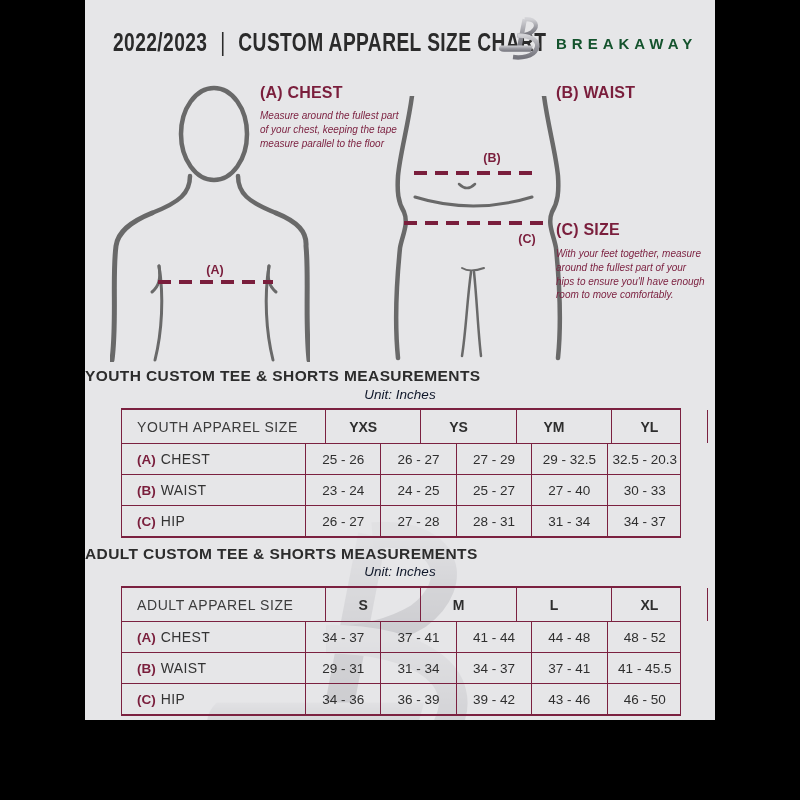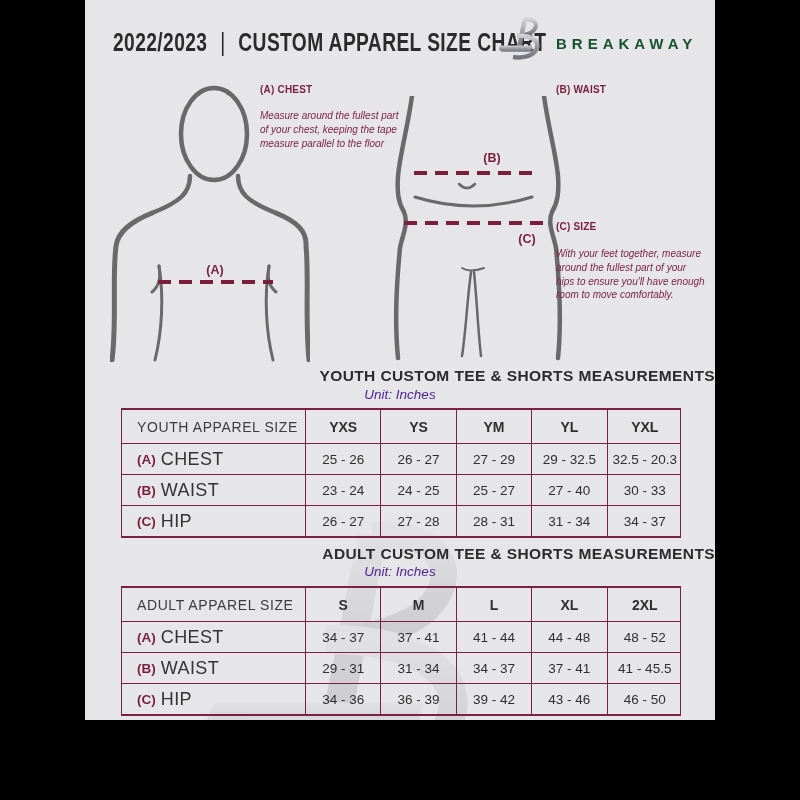--- a/index.html
+++ b/index.html
@@ -8,39 +8,39 @@
   .doc{position:absolute;left:85px;top:0;width:630px;height:720px;background:#e6e6e8;overflow:hidden;}
 
   
   .hdr-title{position:absolute;left:28px;top:28px;white-space:nowrap;font-weight:700;font-size:24px;
              color:#2b2b2b;transform:scaleX(0.80) scaleY(1.08);transform-origin:left center;letter-spacing:0.5px;}
   .hdr-sep{font-weight:400;margin:0 16px;color:#2b2b2b;}
   .logo{position:absolute;left:410px;top:16px;width:54px;height:48px;}
   .brand{position:absolute;left:471px;top:35px;font-size:15px;font-weight:700;letter-spacing:5px;color:#14532d;}
 
   
-  .ins-h{position:absolute;font-size:10px;font-weight:700;color:#7a1e3c;letter-spacing:0.2px;text-align:center;}
+  .ins-h{position:absolute;font-size:16px;font-weight:700;color:#7a1e3c;letter-spacing:0.2px;text-align:center;}
   .ins-b{position:absolute;font-size:10px;font-style:italic;color:#7d2342;line-height:1.38;}
 
   
-  .sec-title{position:absolute;left:0;width:630px;text-align:right;font-size:15.5px;font-weight:700;
+  .sec-title{position:absolute;left:0;width:630px;text-align:left;font-size:15.5px;font-weight:700;
              color:#2c2c2c;letter-spacing:0.4px;}
-  .sec-unit{position:absolute;left:0;width:630px;text-align:center;font-size:13.5px;font-style:italic;color:#4c1d95;}
+  .sec-unit{position:absolute;left:0;width:630px;text-align:center;font-size:13.5px;font-style:italic;color:#0f172a;}
 
   
   .tbl{position:absolute;left:36px;width:560px;border:1.5px solid #7b2140;border-top-width:2px;border-bottom-width:2px;background:transparent;}
   .trow{display:flex;height:31px;border-top:1.5px solid #7b2140;}
-  .trow.head{height:33px;border-top:none;}
+  .trow.head{height:33px;border-top:none;gap:20px;}
   .tcell{flex:0 0 75.4px;display:flex;align-items:center;justify-content:center;
          border-left:1.5px solid #7b2140;font-size:13.5px;color:#2f2f2f;}
   .tcell.lbl{flex:0 0 183px;border-left:none;justify-content:flex-start;padding-left:15px;}
   .trow.head .tcell{font-weight:700;font-size:14px;color:#2e2e2e;}
   .trow.head .tcell.lbl{font-weight:400;letter-spacing:0.6px;color:#3c3c3c;}
   .pfx{color:#7a1e3c;font-weight:700;margin-right:5px;}
-  .rowname{color:#333;letter-spacing:0.4px;font-size:18px;}
+  .rowname{color:#333;letter-spacing:0.4px;font-size:14px;}
 
   
   .watermark{position:absolute;left:-10px;top:518px;width:560px;height:300px;opacity:0.5;}
   .bottom-bar{position:absolute;left:10px;top:740px;width:610px;height:50px;background:#731d37;
               box-shadow:inset 0 0 0 2px rgba(255,255,255,0.16);}
   .fig{position:absolute;}
   svg text{font-family:"Liberation Sans",sans-serif;}
 </style>
 </head>
 <body>

